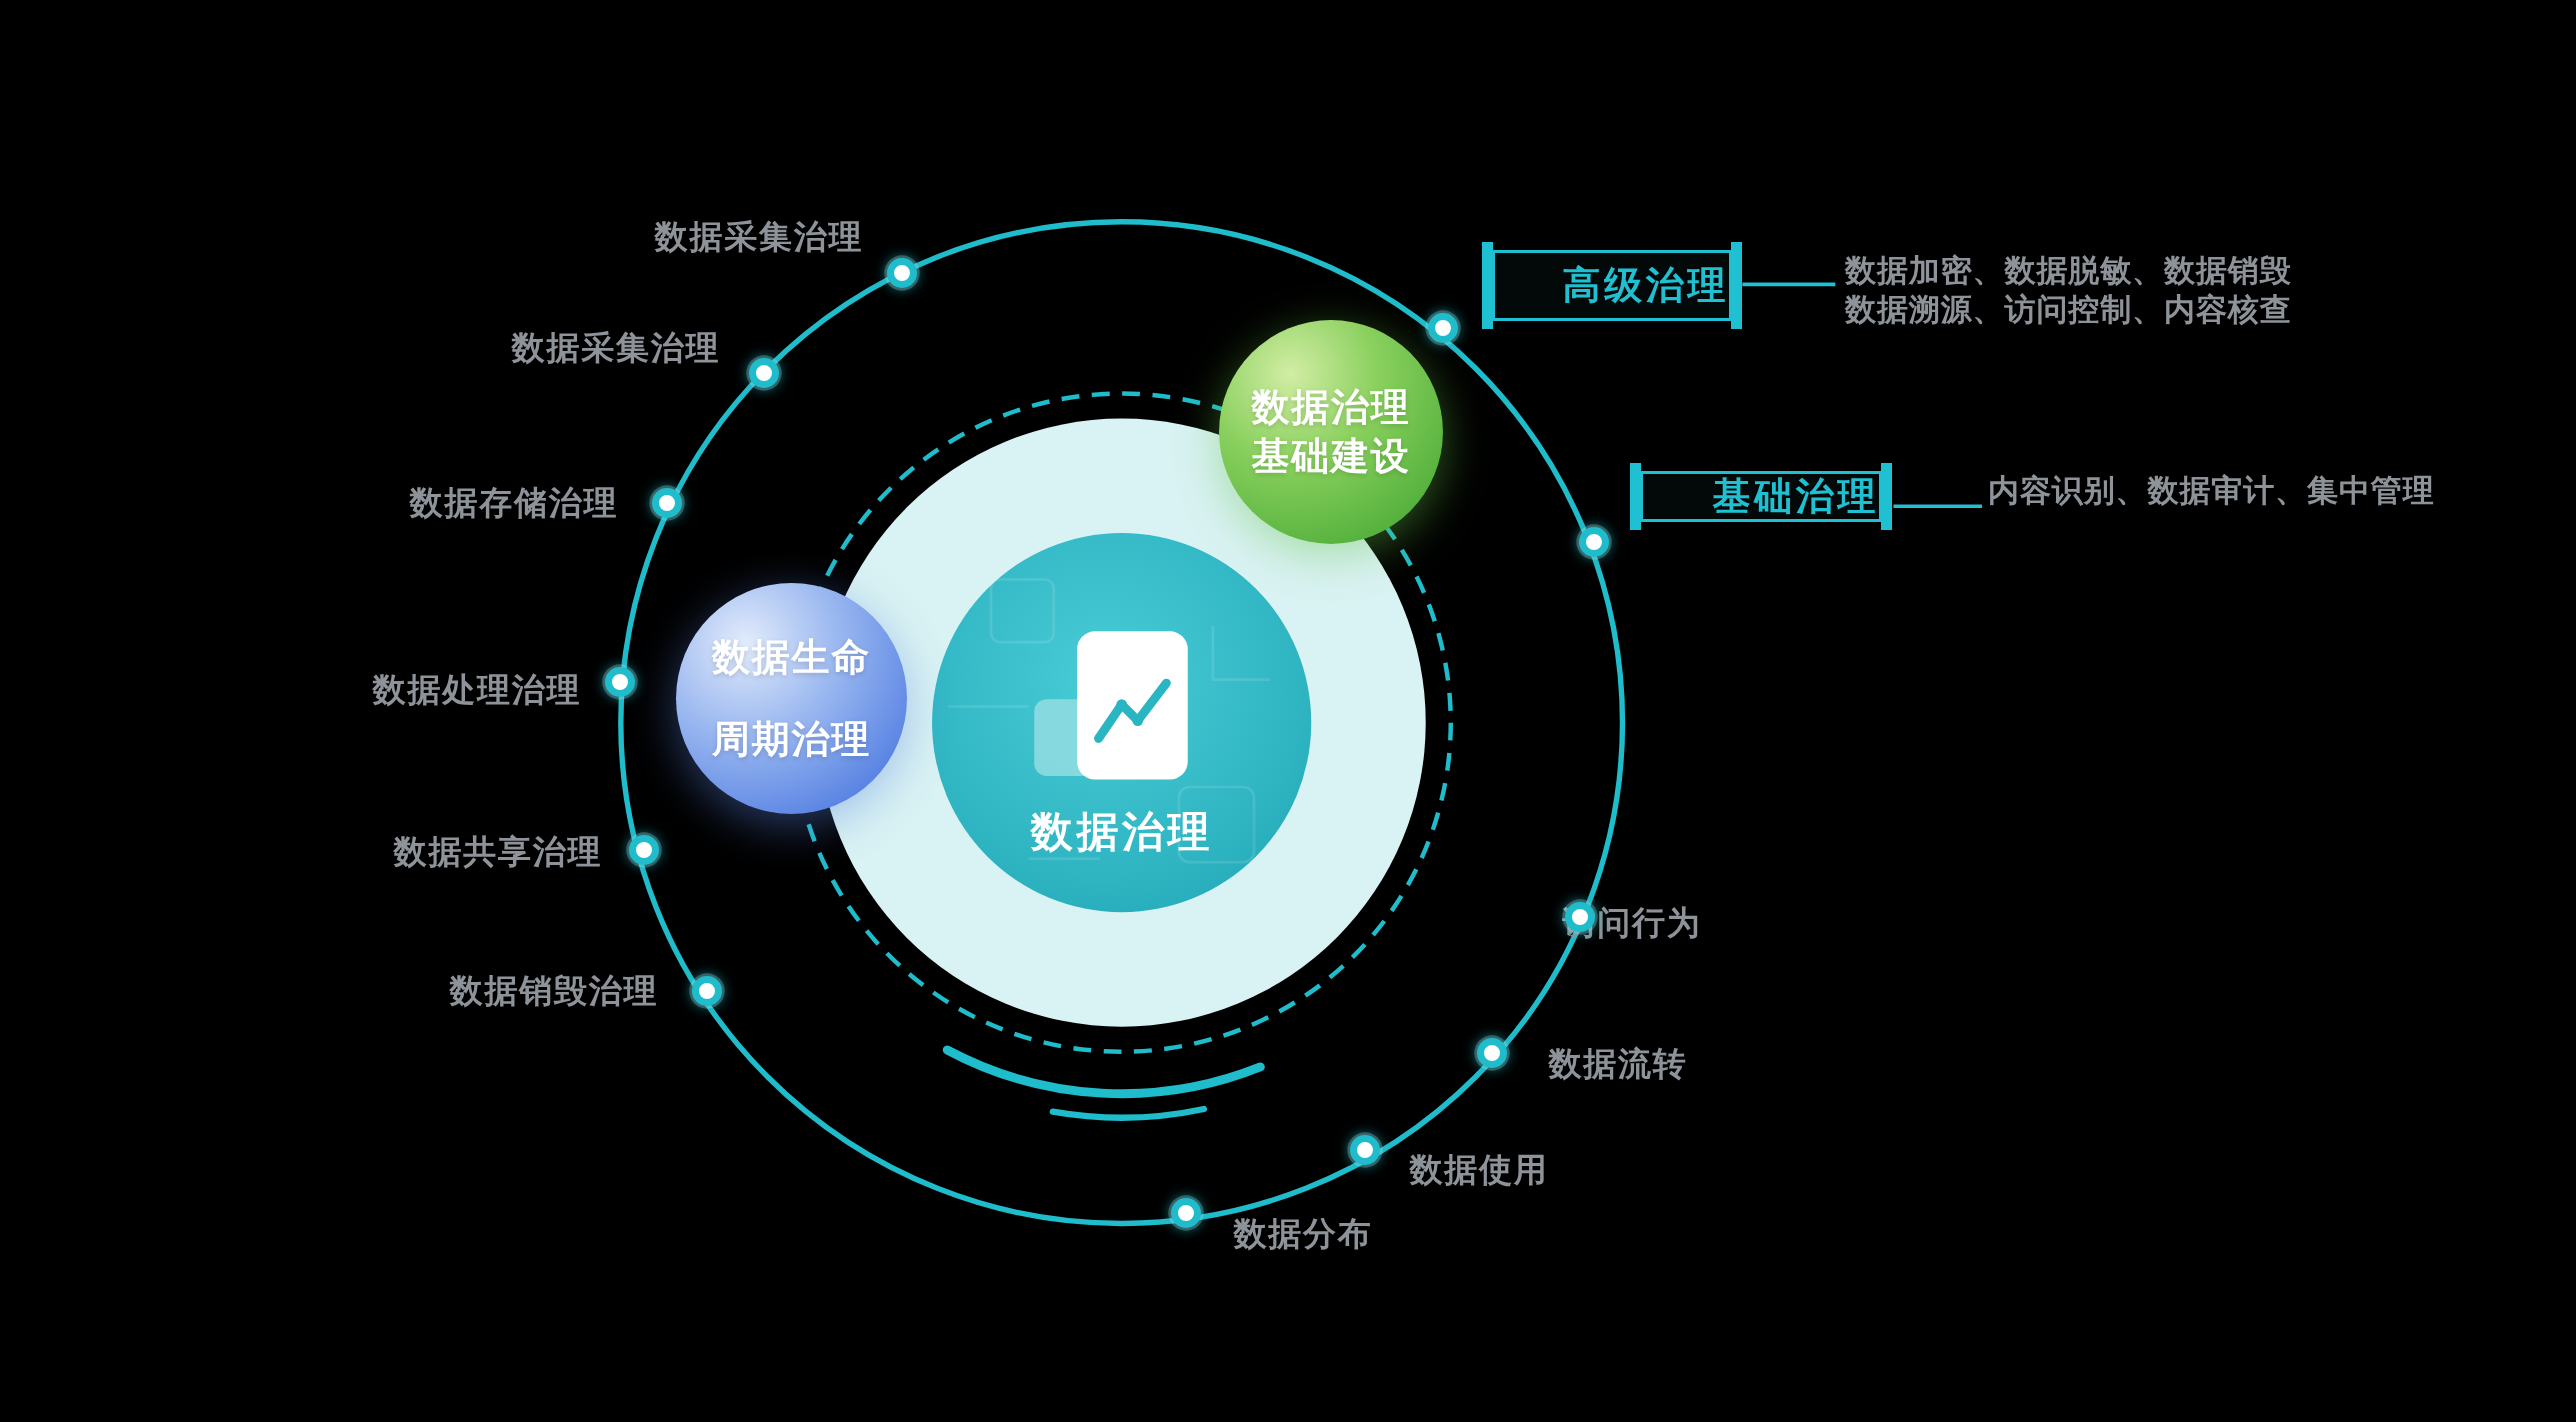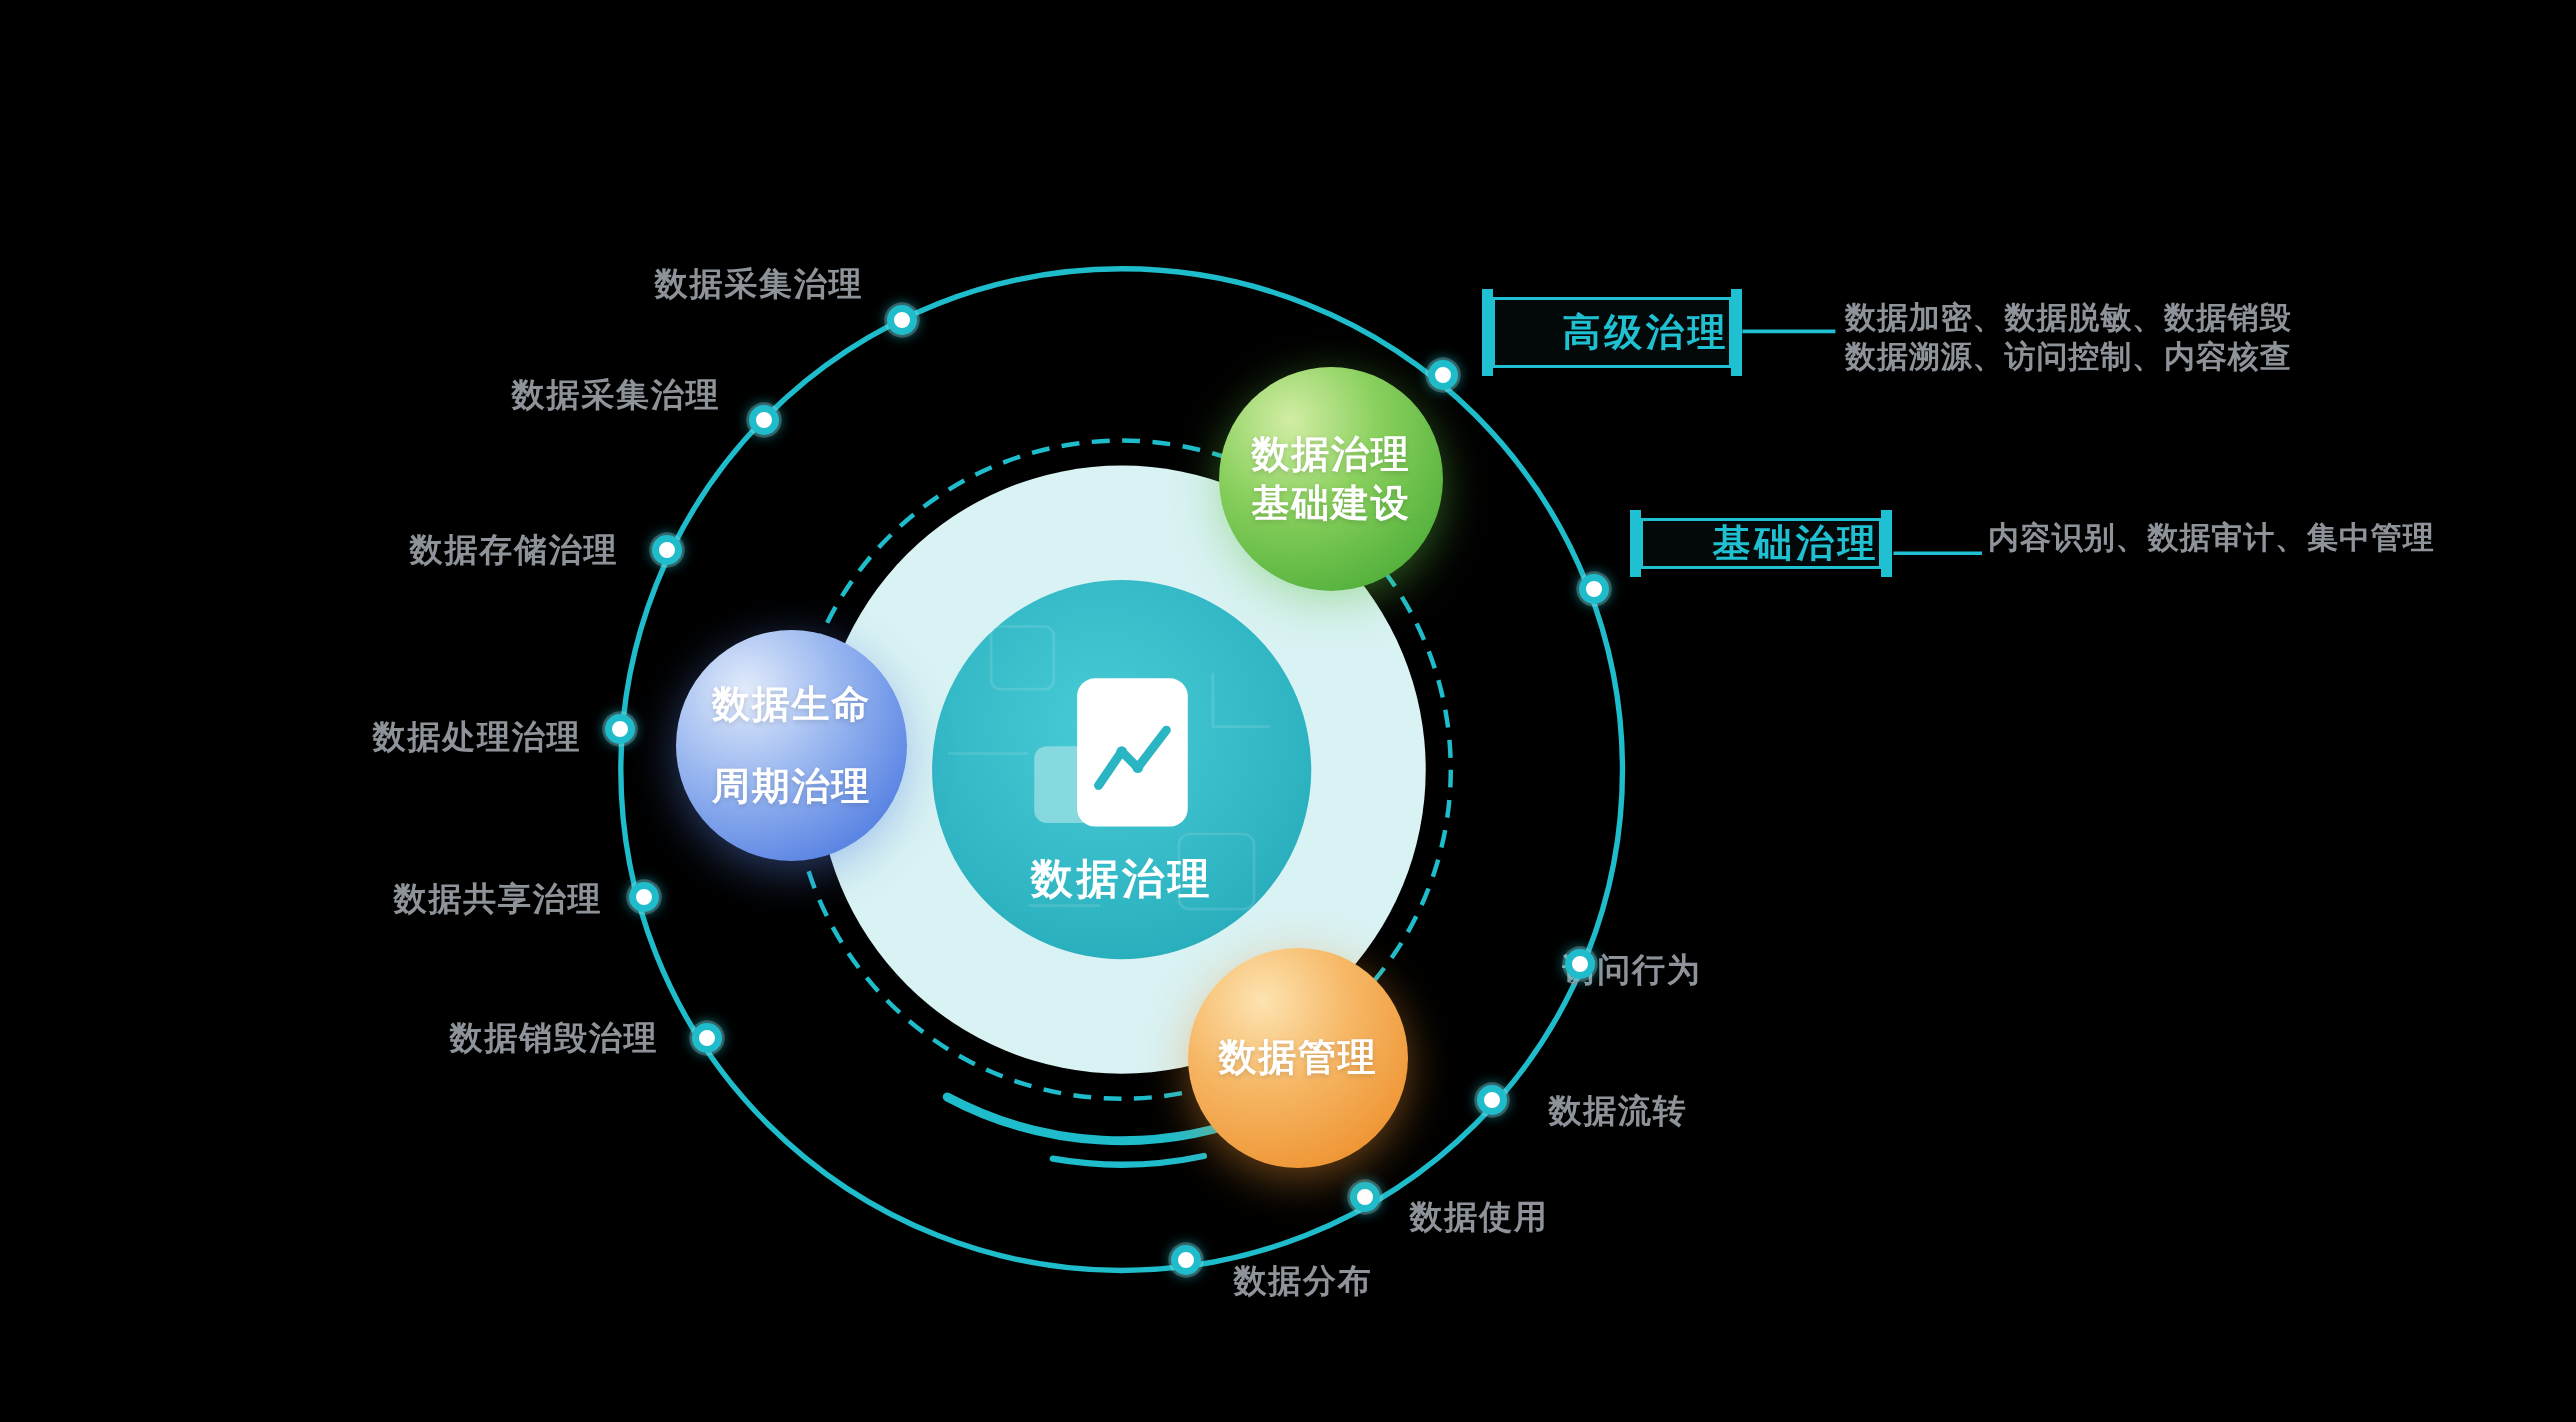--- a/index.html
+++ b/index.html
@@ -1,20 +1,20 @@
 <!DOCTYPE html>
 <html style="font-size:14.3px"><head>
 <meta charset="utf-8">
 <style>
   html,body{margin:0;padding:0;background:#000;}
   body{
     width:2576px;height:1422px;position:relative;overflow:hidden;
     font-family:"Liberation Sans","DejaVu Sans",sans-serif;
   }
-  .stage{position:absolute;inset:0;margin-top:47px;}
+  .stage{position:absolute;inset:0;}
   svg.base{position:absolute;left:0;top:0;z-index:1;}
 
   
   .node{
     position:absolute;width:16px;height:16px;border-radius:50%;
     background:#ffffff;border:7.2px solid #1fbccb;
     box-shadow:0 0 12.5px rgba(31,188,203,.85), 0 0 0 2.7px rgba(255,255,255,.25);
     transform:translate(-50%,-50%);z-index:4;
   }
 
@@ -138,23 +138,20 @@
   <div class="ring-label" style="left:1303px;top:1234px;">数据分布</div>
 
   <div class="bubble bubble-green">
     <div>数据治理</div>
     <div>基础建设</div>
   </div>
   <div class="bubble bubble-blue">
     <div>数据生命</div>
     <div>周期治理</div>
   </div>
-  <div class="bubble bubble-orange">
-    <div>数据管理</div>
-  </div>
 
   <div class="center-icon">
     <svg width="193" height="166" viewBox="0 0 216 186">
       <rect x="8" y="82" width="80" height="86" rx="14" fill="#8edbe0" opacity="0.9"></rect>
       <rect x="56" y="6" width="124" height="166" rx="20" fill="#ffffff"></rect>
       <polyline points="80,126 106,88 124,106 156,64" fill="none" stroke="#2ab5c3" stroke-width="10" stroke-linecap="round" stroke-linejoin="round"></polyline>
       <circle cx="106" cy="88" r="6" fill="#2ab5c3"></circle>
       <circle cx="124" cy="106" r="6" fill="#2ab5c3"></circle>
     </svg>
   </div>

